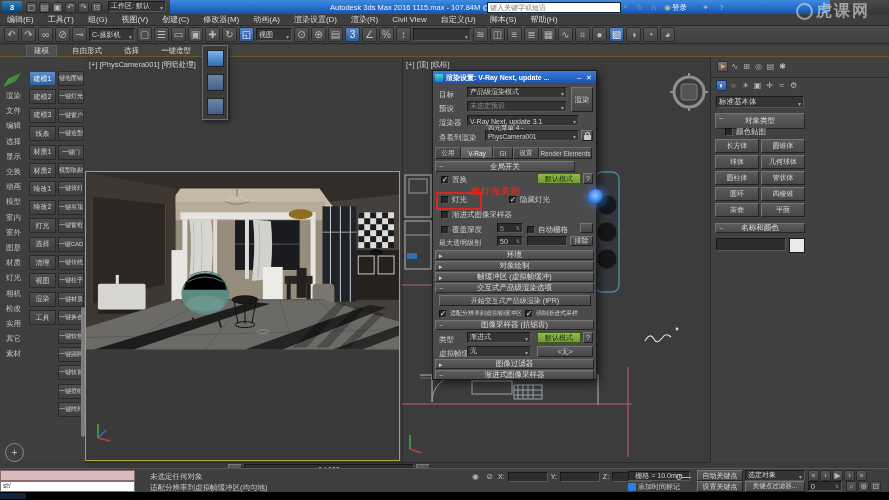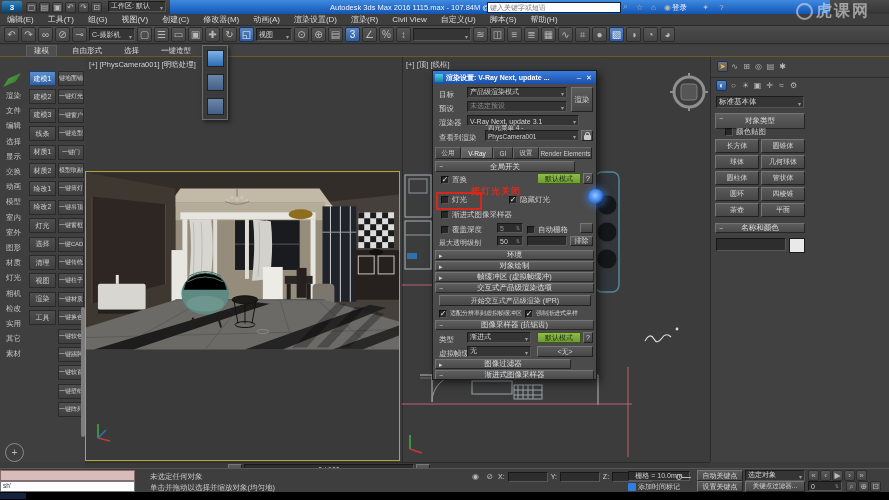--- a/index.html
+++ b/index.html
@@ -580,21 +580,21 @@
       <span>?</span>
     </div>
     <div class="abs" style="left:6px;top:278px;font-size:7.5px;">虚拟帧缓冲</div>
     <div class="abs dd" style="left:34px;top:275px;width:64px;height:11px;font-size:7px;">
       <span>无</span>
         <span class="car">▾</span>
     </div>
     <div class="abs btn3d" style="left:104px;top:275px;width:56px;height:11px;font-size:7px;">
       <span>&lt;无&gt;</span>
     </div>
-    <div class="roll" style="left:2px;top:288px;width:136px;height:10px;">
+    <div class="roll" style="left:2px;top:288px;width:159px;height:10px;">
       <span class="pm">▸</span>
         <span>图像过滤器</span>
     </div>
     <div class="roll" style="left:2px;top:299px;width:159px;height:10px;">
       <span class="pm">−</span>
         <span>渐进式图像采样器</span>
     </div>
   </div>
 
   <div class="glow" style="left:588px;top:189px;z-index:20;"></div>
@@ -662,21 +662,21 @@
     </div>
   </div>
 
   <div class="abs" style="left:0;top:468px;width:889px;height:24px;background:#3e3e3e;border-top:1px solid #575757;">
     
     <div class="abs" style="left:0;top:1px;width:135px;height:11px;background:#d8bcbc;border:1px solid #8a6a6a;box-sizing:border-box;"></div>
     <div class="abs" style="left:0;top:12px;width:135px;height:11px;background:#fdfdfd;border:1px solid #777;box-sizing:border-box;color:#333;font-size:6.5px;padding:0 2px;">
       <span>sh'</span>
     </div>
     <div class="abs" style="left:150px;top:3px;font-size:7.5px;color:#c9c9c9;">未选定任何对象</div>
-    <div class="abs" style="left:150px;top:14px;font-size:7.5px;color:#c9c9c9;">单击并拖动以选择并缩放对象(均匀地)</div>
+    <div class="abs" style="left:150px;top:14px;font-size:7.5px;color:#c9c9c9;">适配分辨率到虚拟帧缓冲区(均匀地)</div>
     
     <div class="abs row" style="left:470px;top:2px;gap:3px;">
       <div class="ico sm flat">
           <span>◉</span>
         </div>
       <div class="ico sm flat">
           <span>⊘</span>
         </div>
       <span style="font-size:7px;">X:</span>
       <div class="sunken" style="width:40px;height:10px;"></div>

